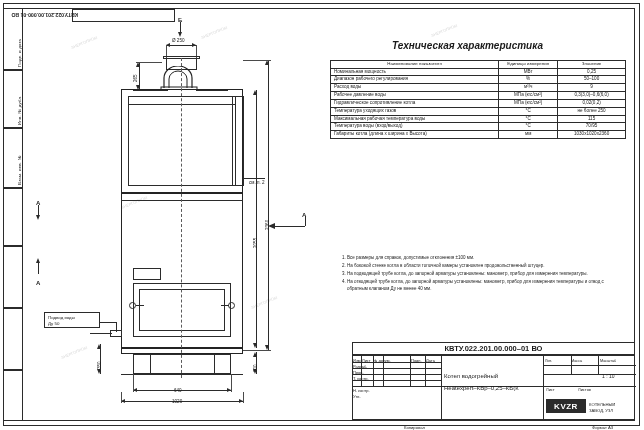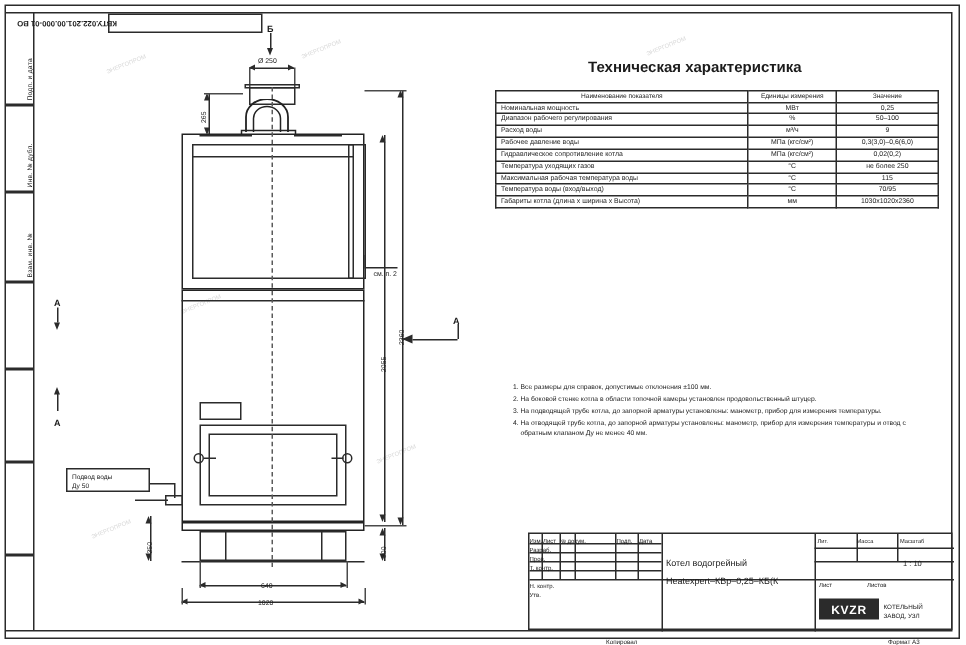--- a/index.html
+++ b/index.html
@@ -31,21 +31,21 @@
 
   
   .rect{position:absolute;border:1px solid #2b2b2b;box-sizing:border-box;background:transparent;}
   .rect2{position:absolute;border:1.4px solid #232323;box-sizing:border-box;}
 
   
   #spec{position:absolute;left:330px;top:60px;width:296px;border-collapse:collapse;font-size:4.6px;}
   #spec th,#spec td{border:.8px solid #2b2b2b;padding:1px 2px;text-align:center;line-height:1.05;}
   #spec th{font-weight:normal;font-size:4.4px;}
   #spec td.name{text-align:left;padding-left:3px;}
-  .tbl-title{position:absolute;left:392px;top:40px;font-size:10px;font-weight:bold;}
+  .tbl-title{position:absolute;left:392px;top:40px;font-size:10px;font-weight:bold;font-style:italic;}
 
   
   #notes{position:absolute;left:336px;top:255px;width:284px;font-size:4.5px;line-height:1.45;}
   #notes ol{margin:0;padding-left:11px;}
   #notes li{margin-bottom:1.5px;}
 
   
   #titleblock{position:absolute;left:352px;top:355px;width:283px;height:65px;border:1px solid #2b2b2b;box-sizing:border-box;}
   .tb-ln{position:absolute;background:#2b2b2b;}
   .tb-t{position:absolute;white-space:nowrap;font-size:4px;}
@@ -273,20 +273,21 @@
 
   <div id="notes">
     <ol id="notes-list">
         <li>Все размеры для справок, допустимые отклонения ±100 мм.</li>
         <li>На боковой стенке котла в области топочной камеры установлен продовольственный штуцер.</li>
         <li>На подводящей трубе котла, до запорной арматуры установлены: манометр, прибор для измерения температуры.</li>
         <li>На отводящей трубе котла, до запорной арматуры установлены: манометр, прибор для измерения температуры и отвод с обратным клапаном Ду не менее 40 мм.</li>
       </ol>
   </div>
 
+  <div class="desig">КВТУ.022.201.00.000–01 ВО</div>
 
   <div id="titleblock">
 
     <div class="tb-ln" style="left:8px;top:0;width:1px;height:30px;"></div>
     <div class="tb-ln" style="left:20px;top:0;width:1px;height:30px;"></div>
     <div class="tb-ln" style="left:30px;top:0;width:1px;height:30px;"></div>
     <div class="tb-ln" style="left:57px;top:0;width:1px;height:30px;"></div>
     <div class="tb-ln" style="left:72px;top:0;width:1px;height:30px;"></div>
     <div class="tb-ln" style="left:88px;top:0;width:1px;height:65px;"></div>
     <div class="tb-ln" style="left:190px;top:0;width:1px;height:30px;"></div>

